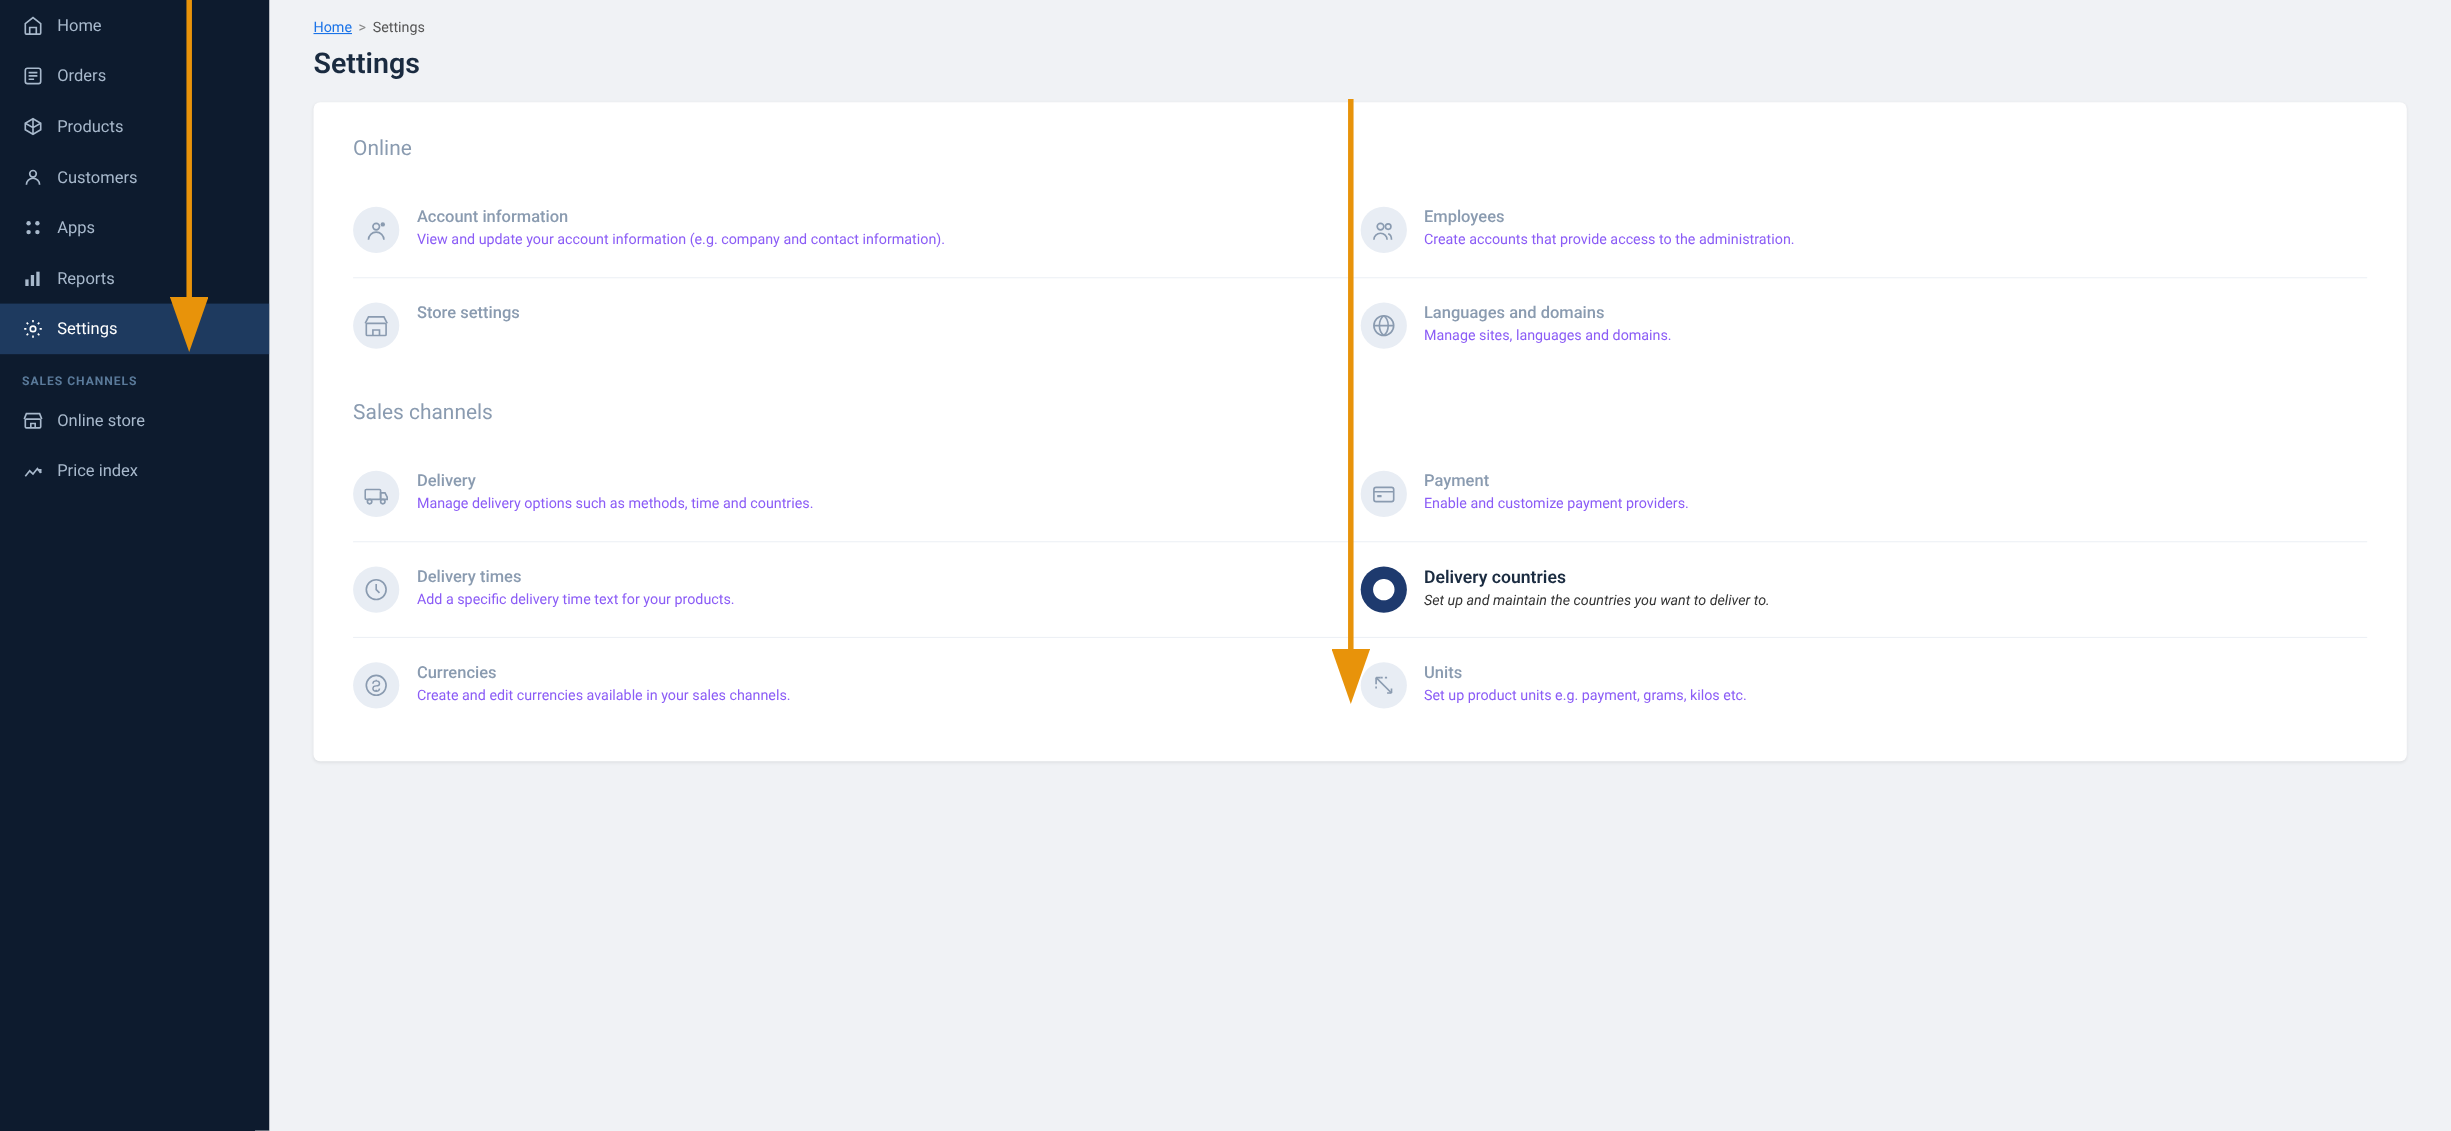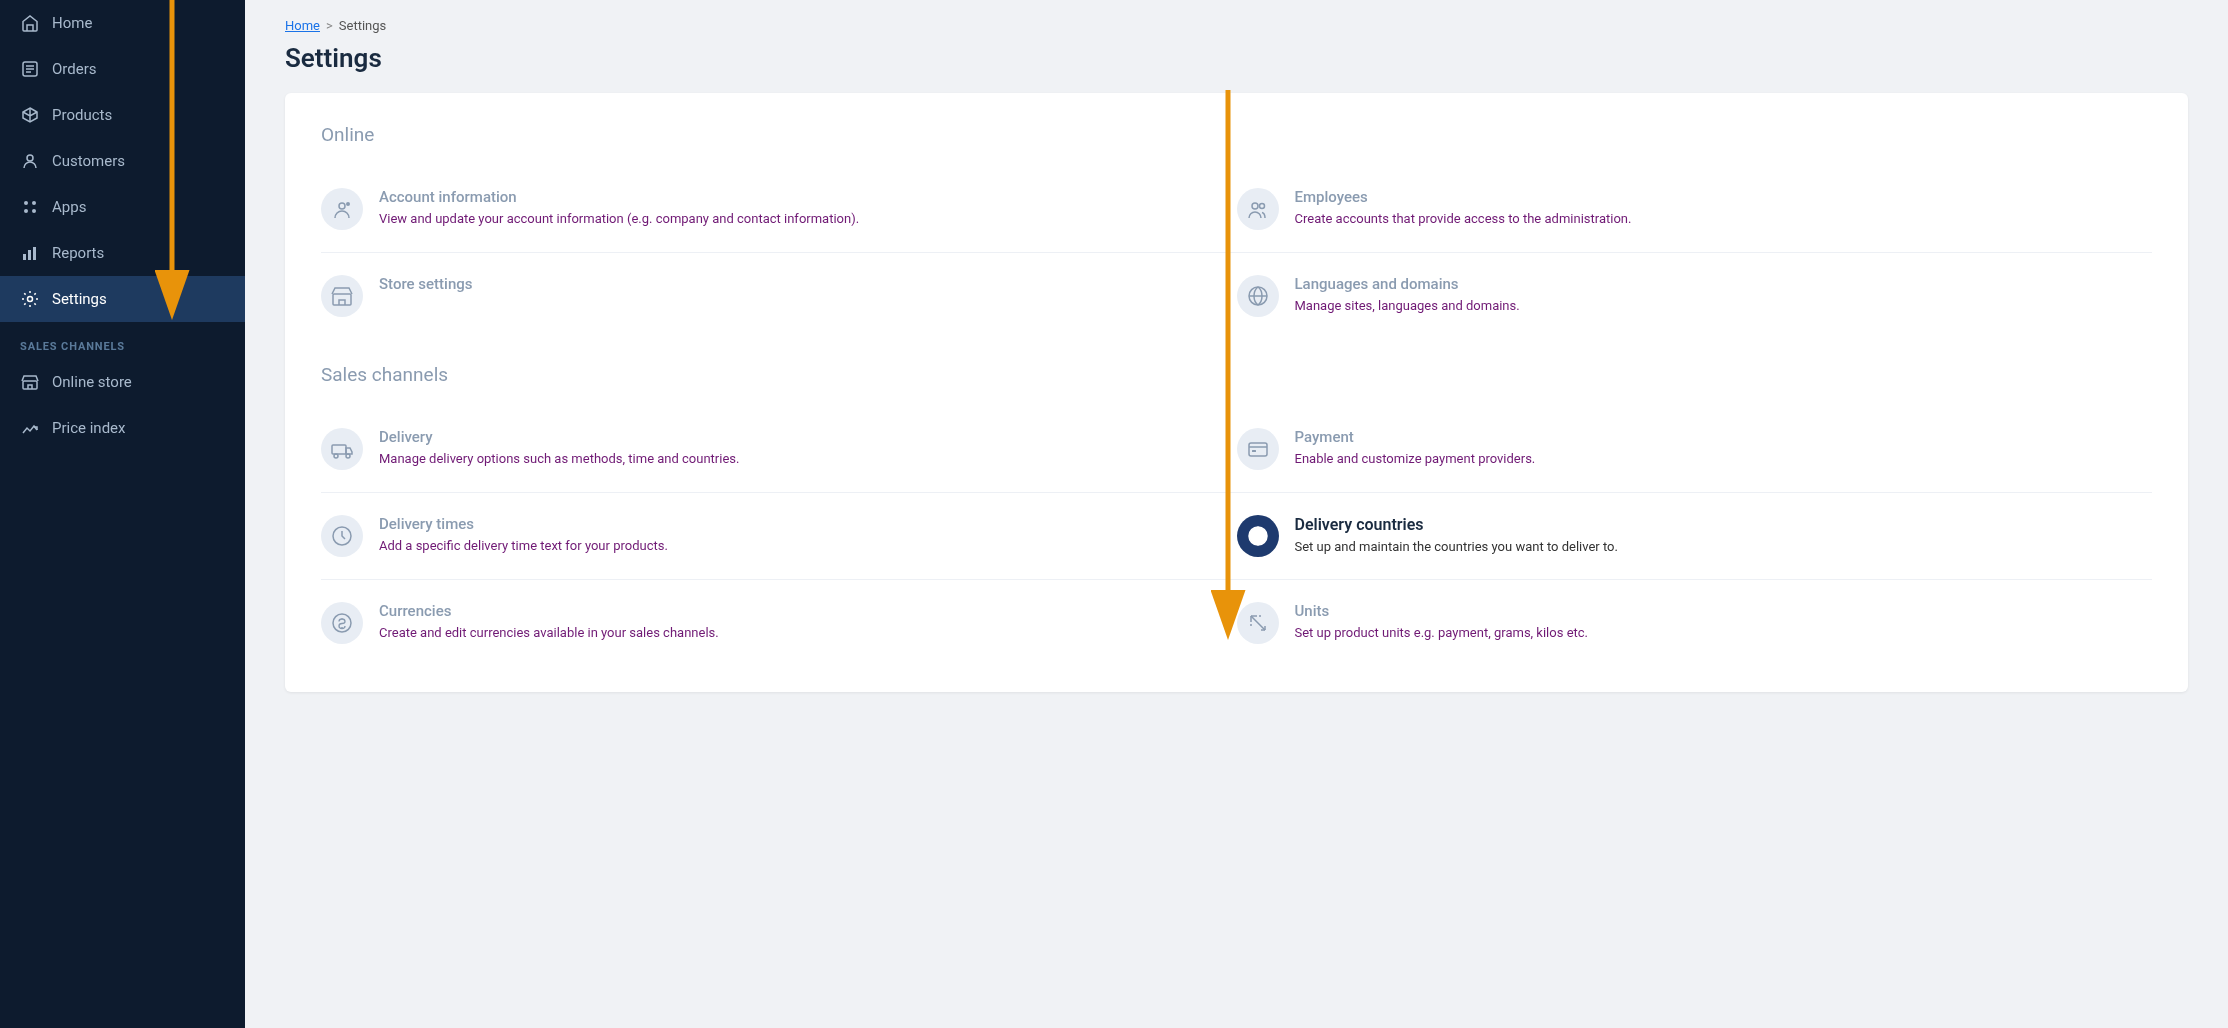--- a/index.html
+++ b/index.html
@@ -104,20 +104,21 @@
       cursor: pointer;
       border-radius: 4px;
       transition: background 0.1s;
     }
     .settings-item.highlighted .item-title {
       color: #1a2b40;
       font-weight: 600;
     }
     .settings-item.highlighted .item-desc {
       color: #333;
+      font-style: italic;
     }
 
     .item-icon-wrap {
       width: 42px;
       height: 42px;
       border-radius: 50%;
       background: #e8edf4;
       display: flex;
       align-items: center;
       justify-content: center;
@@ -134,21 +135,21 @@
 
     .item-text { flex: 1; }
     .item-title {
       font-size: 15px;
       font-weight: 500;
       color: #8a9bb0;
       margin-bottom: 4px;
     }
     .item-desc {
       font-size: 13px;
-      color: #701a75;
+      color: #8b5cf6;
       line-height: 1.45;
     }
 
     .divider {
       border: none;
       border-top: 1px solid #edf0f5;
       margin: 4px 0;
       grid-column: 1/-1;
     }
 

